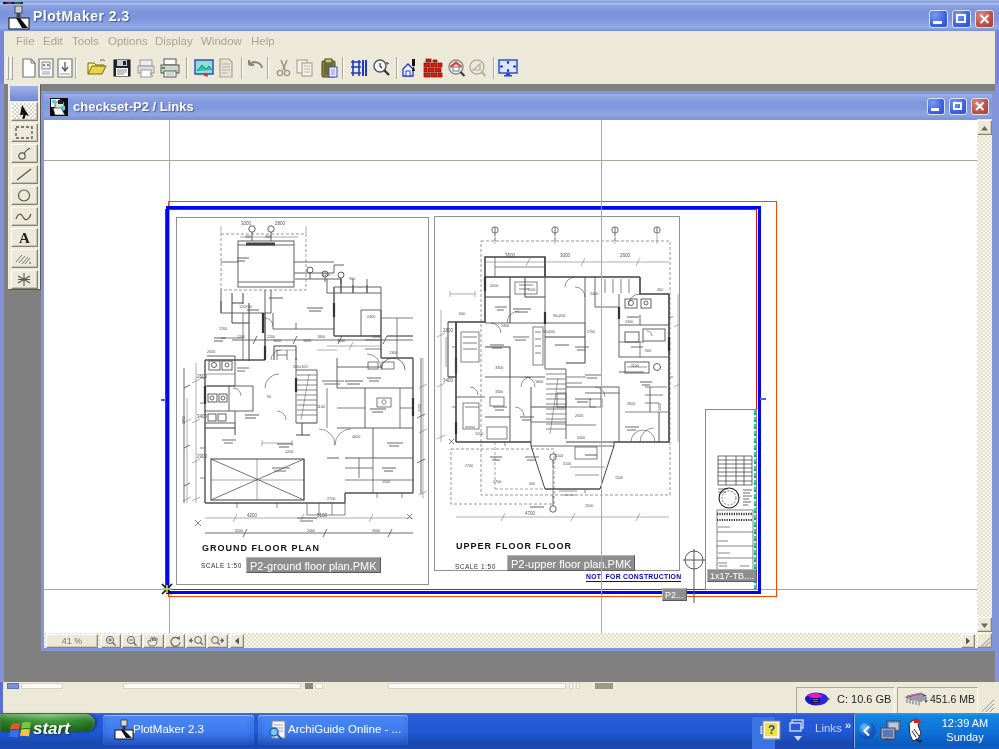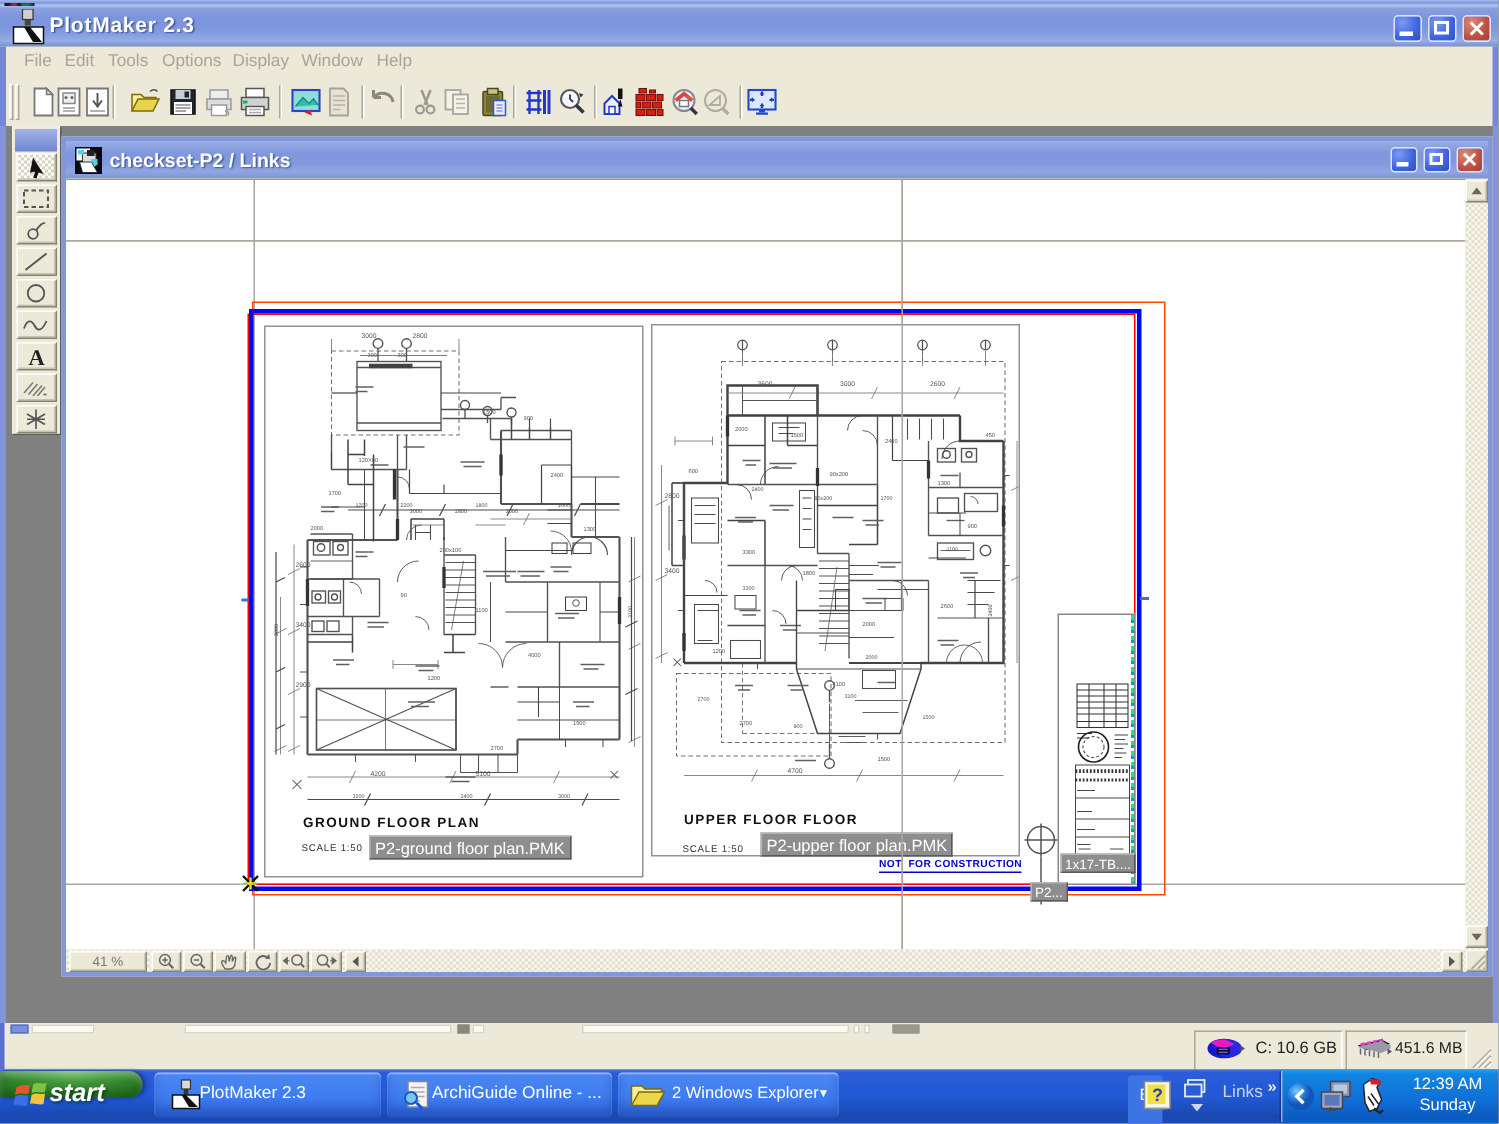--- a/index.html
+++ b/index.html
@@ -723,21 +723,21 @@
           </g>
         </svg>
         <div style="position:absolute;left:48px;top:0;width:2px;height:179px;background:repeating-linear-gradient(#19e87a 0 3px,#0a9cc8 3px 5px,#fff 5px 7px)"></div>
         </div>
         <div class="glabel" style="left:663px;top:449px;font-size:9px;padding:1px 2px 0 2px">1x17-TB....</div>
         <svg class="abs" style="left:638px;top:428px" width="24" height="58" viewBox="0 0 24 58">
             <circle cx="12" cy="12" r="9" fill="#fff" stroke="#555"></circle>
             <path d="M12 1 v22 M1 12 h22" stroke="#555"></path>
             <path d="M12 23 v32" stroke="#555"></path>
           </svg>
-        <div class="glabel" style="left:643px;top:468px;font-size:9px;padding:1px 2px 0 2px">P2...</div>
+        <div class="glabel" style="left:618px;top:468px;font-size:9px;padding:1px 2px 0 2px">P2...</div>
 
         <div class="guide" style="left:0;top:40px;width:933px;height:1px"></div>
         <div class="guide" style="left:557px;top:0;width:1px;height:513px"></div>
 
         <svg class="abs" style="left:117px;top:463px" width="12" height="12" viewBox="0 0 12 12">
             <path d="M1 1 l10 10 M11 1 l-10 10" stroke="#111" stroke-width="1.6"></path>
             <path d="M2 6 h8 M6 2 v8" stroke="#e8e020" stroke-width="1.6"></path>
             <path d="M1 6 h3 M8 6 h3" stroke="#30d8e8" stroke-width="1"></path>
           </svg>
       </div>
@@ -860,28 +860,20 @@
     </div>
     <div class="tbtn" style="left:258px;width:150px">
       <svg style="position:absolute;left:9px;top:4px" width="22" height="22" viewBox="0 0 22 22">
           <rect x="5" y="2" width="13" height="17" fill="#f4f4f4" stroke="#888"></rect>
           <path d="M7 6 h9 M7 9 h9 M7 12 h9 M7 15 h6" stroke="#aaa"></path>
           <circle cx="7" cy="13" r="4" fill="#78c8f0" stroke="#1858c8" stroke-width="1.4"></circle>
           <path d="M10.5 16 l4 4" stroke="#1858c8" stroke-width="2"></path>
         </svg>
       <span class="txt">ArchiGuide Online - ...</span>
     </div>
-    <div class="tbtn" style="left:412px;width:147px">
-      <svg style="position:absolute;left:8px;top:5px" width="24" height="20" viewBox="0 0 24 20">
-          <path d="M1 17 v-13 h7 l2 2 h11 v3" fill="#f7ef9e" stroke="#7a6c00"></path>
-          <path d="M1 17 l5 -9 h17 l-5 9 z" fill="#ecd64a" stroke="#7a6c00"></path>
-        </svg>
-      <span class="txt" style="left:36px;font-size:11px">2 Windows Explorer</span>
-      <span class="txt" style="left:133px;top:9px;font-size:8px">▼</span>
-    </div>
     <div class="abs" style="left:752px;top:4px;width:23px;height:40px;background:#3d74e4;color:#fff;font-size:11px;text-align:right;line-height:26px;border-radius:2px">EN</div>
     <svg class="abs" style="left:762px;top:7px" width="20" height="21" viewBox="0 0 20 21">
         <rect x="1" y="1" width="17" height="18" fill="#f8f4e8" stroke="#888"></rect>
         <rect x="3" y="3" width="12" height="13" fill="#f0e040"></rect>
         <text x="6" y="14" font-size="12" font-weight="bold" fill="#2040c0">?</text>
         <path d="M4 19 h12" stroke="#999"></path>
       </svg>
     <svg class="abs" style="left:789px;top:6px" width="18" height="24" viewBox="0 0 18 24">
         <rect x="3" y="1" width="11" height="8" fill="none" stroke="#e8ecf8" stroke-width="1.2"></rect>
         <rect x="1" y="4" width="11" height="8" fill="#2a5cd8" stroke="#e8ecf8" stroke-width="1.2"></rect>

